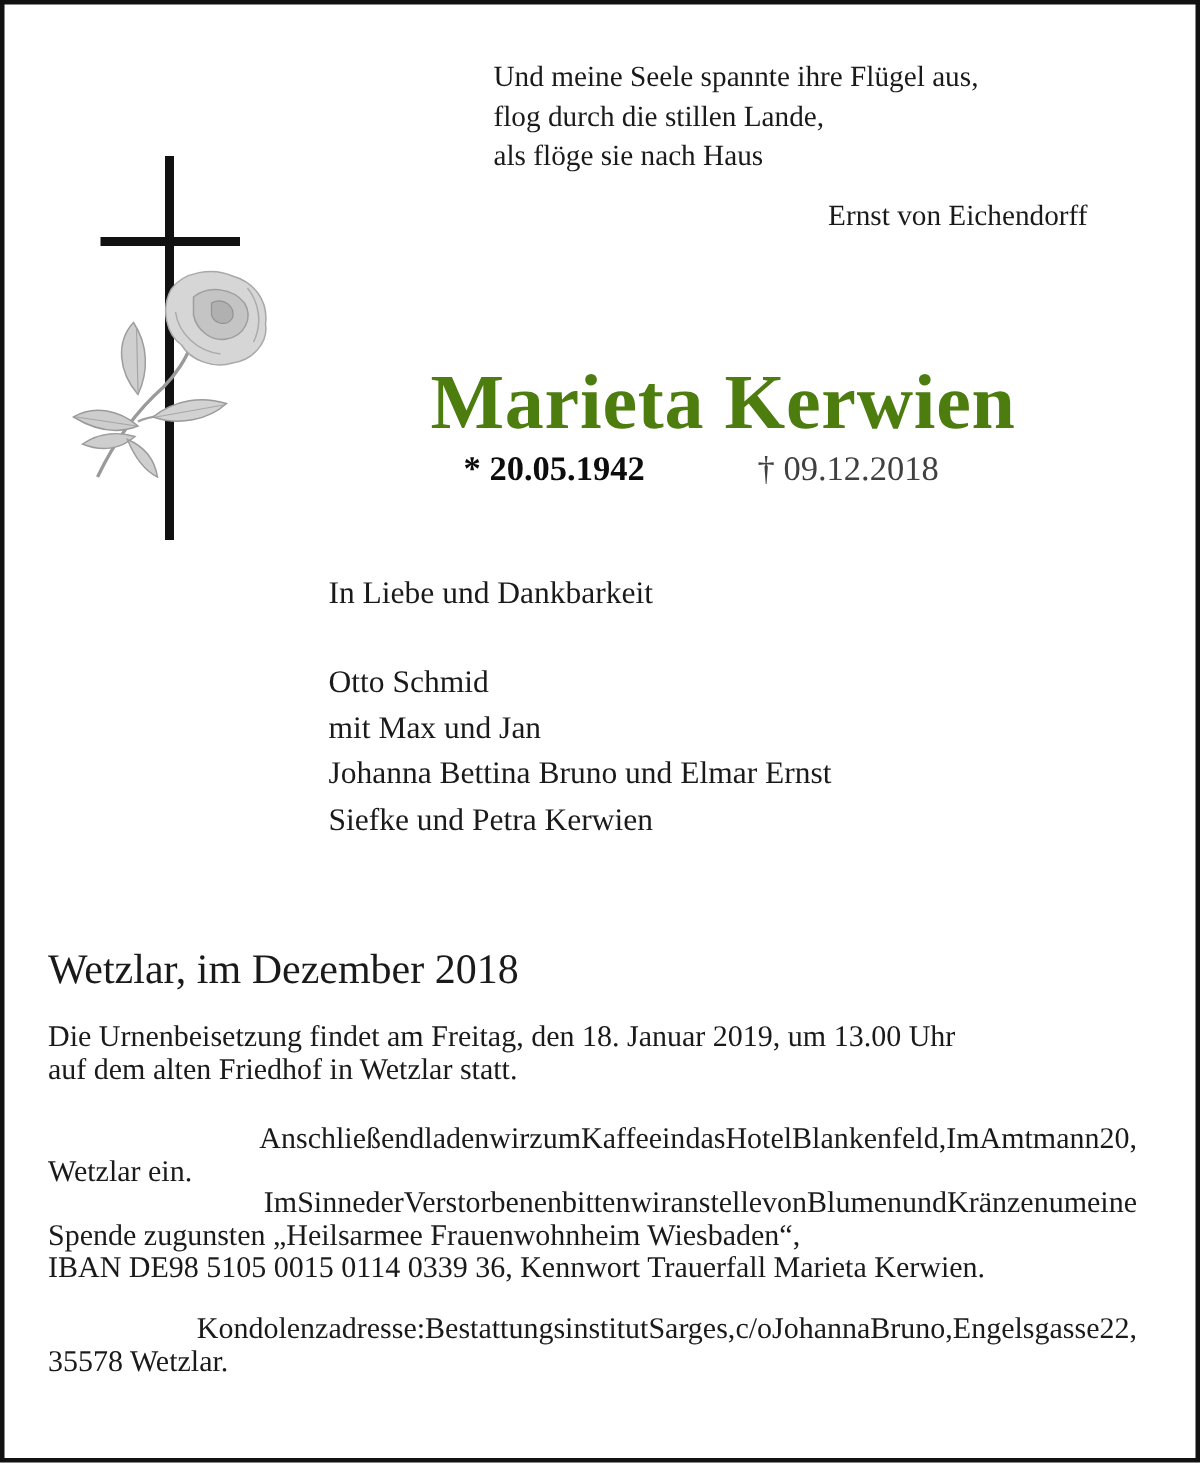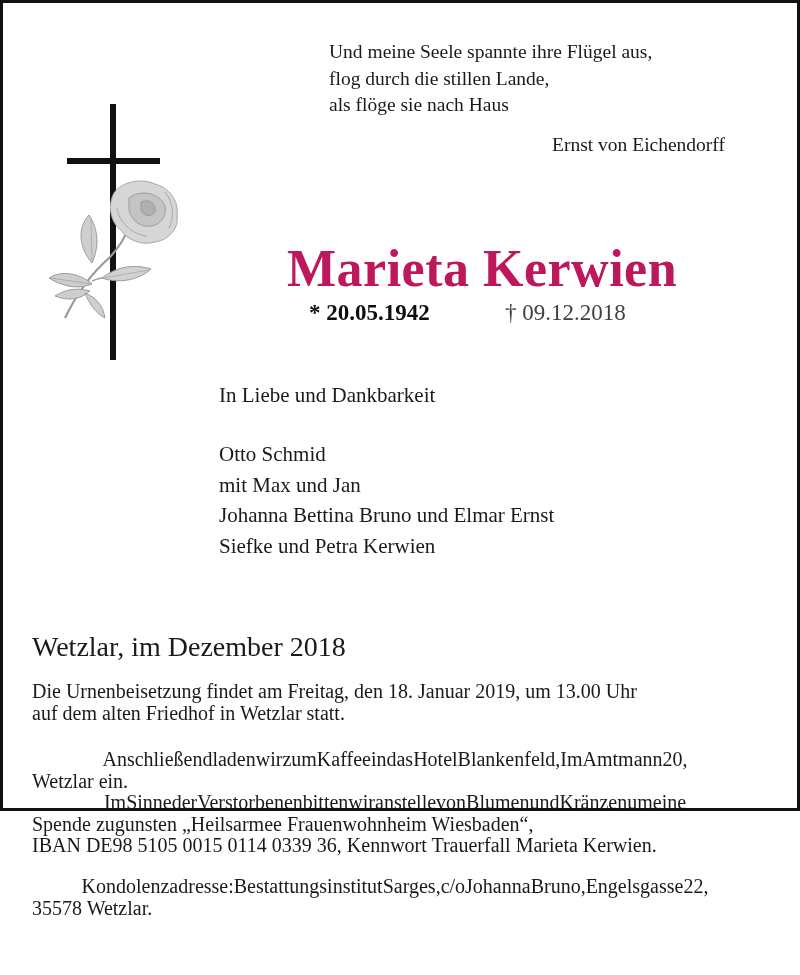--- a/index.html
+++ b/index.html
@@ -1,44 +1,44 @@
 <!DOCTYPE html>
 <html><head>
 <meta charset="utf-8">
 <style>
   html, body { margin: 0; padding: 0; background: #ffffff; }
   body { width: 800px; height: 975px; position: relative; overflow: hidden; }
   .frame {
-    position: absolute; left: 0; top: 0; width: 800px; height: 811px;
+    position: absolute; left: 0; top: 0; width: 800px; height: 975px;
     box-sizing: border-box; border: 3px solid #111111; background: #ffffff;
   }
   .serif { font-family: "Liberation Serif", "DejaVu Serif", serif; color: #1a1a1a; }
   .abs { position: absolute; }
 
   .poem { left: 326px; top: 36px; font-size: 19.5px; line-height: 26.5px; }
   .poem div { white-space: nowrap; }
   .author { right: 72px; top: 131px; font-size: 19.5px; white-space: nowrap; }
 
   .cross-v { left: 107px; top: 101px; width: 6px; height: 256px; background: #111; }
   .cross-h { left: 64px; top: 155px; width: 93px; height: 6px; background: #111; }
   .rose { left: 44px; top: 175px; width: 140px; height: 145px; }
 
-  .name { left: 284px; top: 236px; font-size: 52px; font-weight: bold; white-space: nowrap; letter-spacing: 0.5px; color: #be185d; }
+  .name { left: 284px; top: 236px; font-size: 52px; font-weight: bold; white-space: nowrap; letter-spacing: 0.5px; color: #4d7c0f; }
   .born { left: 306px; top: 297px; font-size: 23px; font-weight: bold; white-space: nowrap; color: #0d0d0d; }
   .died { left: 502px; top: 297px; font-size: 23px; font-weight: normal; white-space: nowrap; color: #404040; }
 
   .dank { left: 216px; top: 380px; font-size: 21px; white-space: nowrap; }
   .family { left: 216px; top: 436px; font-size: 21px; line-height: 30.5px; }
   .family div { white-space: nowrap; }
 
   .place { left: 29px; top: 628px; font-size: 28px; white-space: nowrap; }
 
   .para { left: 29px; width: 726px; font-size: 20px; line-height: 21.5px; }
   .para div { white-space: nowrap; }
-  .just-line { display: flex; justify-content: center; white-space: nowrap; }
+  .just-line { display: flex; justify-content: flex-end; white-space: nowrap; }
   .p1 { top: 678px; }
   .p2 { top: 746px; }
   .p3 { top: 873px; }
 </style>
 </head>
 <body>
 
 <div class="frame">
 
   <div class="abs serif poem">

